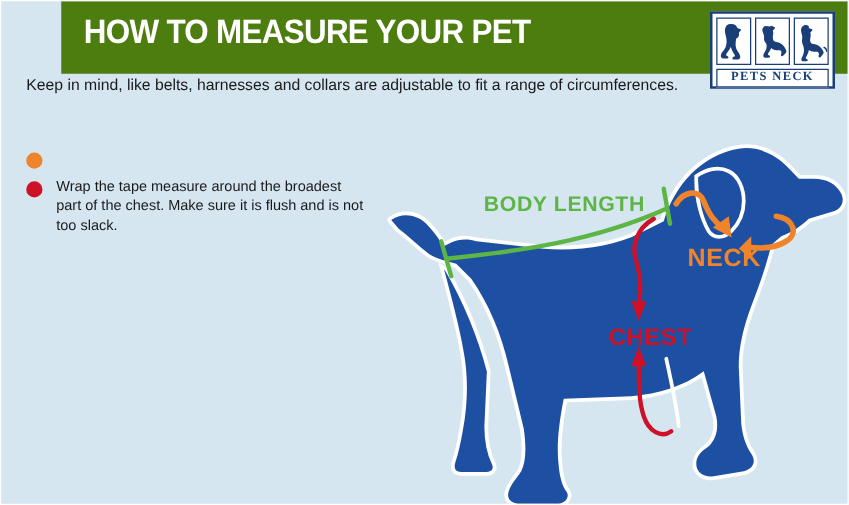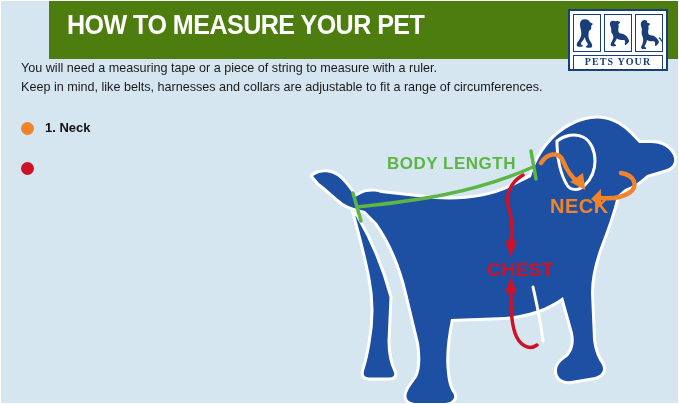--- a/index.html
+++ b/index.html
@@ -159,37 +159,36 @@
         <svg viewBox="0 0 30 40" preserveAspectRatio="xMidYMid meet" aria-hidden="true">
           <path fill="#1a3f78" d="M9 6c-1.8 0-3 1.3-3.3 3-.2 1.1.1 2.3.6 3.3.8 1.6 1.1 3 .9 4.6-.2 1.5.2 2.8 1.1 4 .9 1.1 1.3 2.2 1.3 3.5 0 2.1-.7 4-1.9 5.8-.8 1.2-1.2 2.2-1.2 3.2 0 1.1.7 1.8 1.8 1.8h3.1c.8 0 1.3-.4 1.3-1.1 0-.6-.4-1-1.1-1.2-.6-.2-.9-.4-.9-.9 0-.5.3-1 .8-1.7 1-1.4 1.8-2.7 2.3-4.1 1.3 1.3 2.9 2 4.8 2h2.6c1 0 1.6.4 1.9 1.3.3.9.2 1.7-.2 2.5-.3.6-.2 1.2.3 1.6.5.4 1.1.3 1.6-.2l2.4-2.6c.6-.7.8-1.4.5-2.2-.8-2.3-2-4.2-3.8-5.7-1.7-1.4-3.5-2.1-5.6-2.3-1.7-.2-2.6-1.2-2.9-2.9-.2-1.3-.1-2.6.2-3.9.3-1.3.2-2.5-.3-3.6l1.9-2.1c.4-.4.3-.9-.2-1.1l-3.1-1.2C12.3 7.2 10.8 6 9 6z"></path>
         </svg>
       </div>
       <div class="logo-cell">
         <svg viewBox="0 0 30 40" preserveAspectRatio="xMidYMid meet" aria-hidden="true">
           <path fill="#1a3f78" d="M10 5c-2.3 0-4 1.6-4.4 3.8-.2 1.3 0 2.6.4 3.8.7 1.9.9 3.5.6 5.3-.3 2-.1 3.8.7 5.6.7 1.6 1 3 1 4.6 0 2.3-.6 4.4-1.7 6.4-.5.9-.7 1.6-.7 2.3 0 1 .6 1.7 1.7 1.7h2.9c.8 0 1.2-.4 1.2-1 0-.6-.4-1-1-1.1-.6-.2-.8-.4-.8-.9 0-.4.2-.9.6-1.5 1.2-1.9 2-3.8 2.3-5.9 1.4 1 3 1.5 4.9 1.5h2.2c1 0 1.6.4 2 1.3.3.8.2 1.6-.1 2.4-.2.6-.1 1.1.4 1.5.5.3 1.1.2 1.5-.3l2.3-2.8c.5-.6.6-1.3.3-2-.9-2.1-2.1-3.8-3.9-5.1-1.6-1.2-3.4-1.8-5.4-2-1.9-.2-2.8-1.2-3-3.1-.1-1.3.1-2.6.4-3.9.3-1.3.2-2.4-.3-3.5l1.8-2c.4-.4.3-.9-.2-1.1l-3-1.2C13.4 6.2 12 5 10 5zM26 26c1.4.6 2.3 1.8 2.8 3.5.1.4.5.6.9.5.4-.1.6-.5.5-.9-.5-2-1.7-3.5-3.4-4.3l-.8 1.2z"></path>
         </svg>
       </div>
     </div>
-    <div id="logo-wordmark">PETS YOUR</div>
+    <div id="logo-wordmark">PETS NECK</div>
   </div>
 
   <div id="intro">
-    <div>You will need a measuring tape or a piece of string to measure with a ruler.</div>
     <div>Keep in mind, like belts, harnesses and collars are adjustable to fit a range of circumferences.</div>
   </div>
 
   <div id="steps">
 
     <div class="step">
       <span class="step-bullet" style="background:#f0842a"></span>
-      <div class="step-title">1. Neck</div>
     </div>
 
     <div class="step">
       <span class="step-bullet" style="background:#cf1128"></span>
+      <div class="step-body">Wrap the tape measure around the broadest part of the chest. Make sure it is flush and is not too slack.</div>
     </div>
 
 
   </div>
 
   <div id="diagram">
     <svg width="389" height="304" viewBox="0 0 389 304" aria-hidden="true">
 
       <g>
         <path fill="#ffffff" stroke="#ffffff" stroke-width="6" stroke-linejoin="round" d="M18 75

